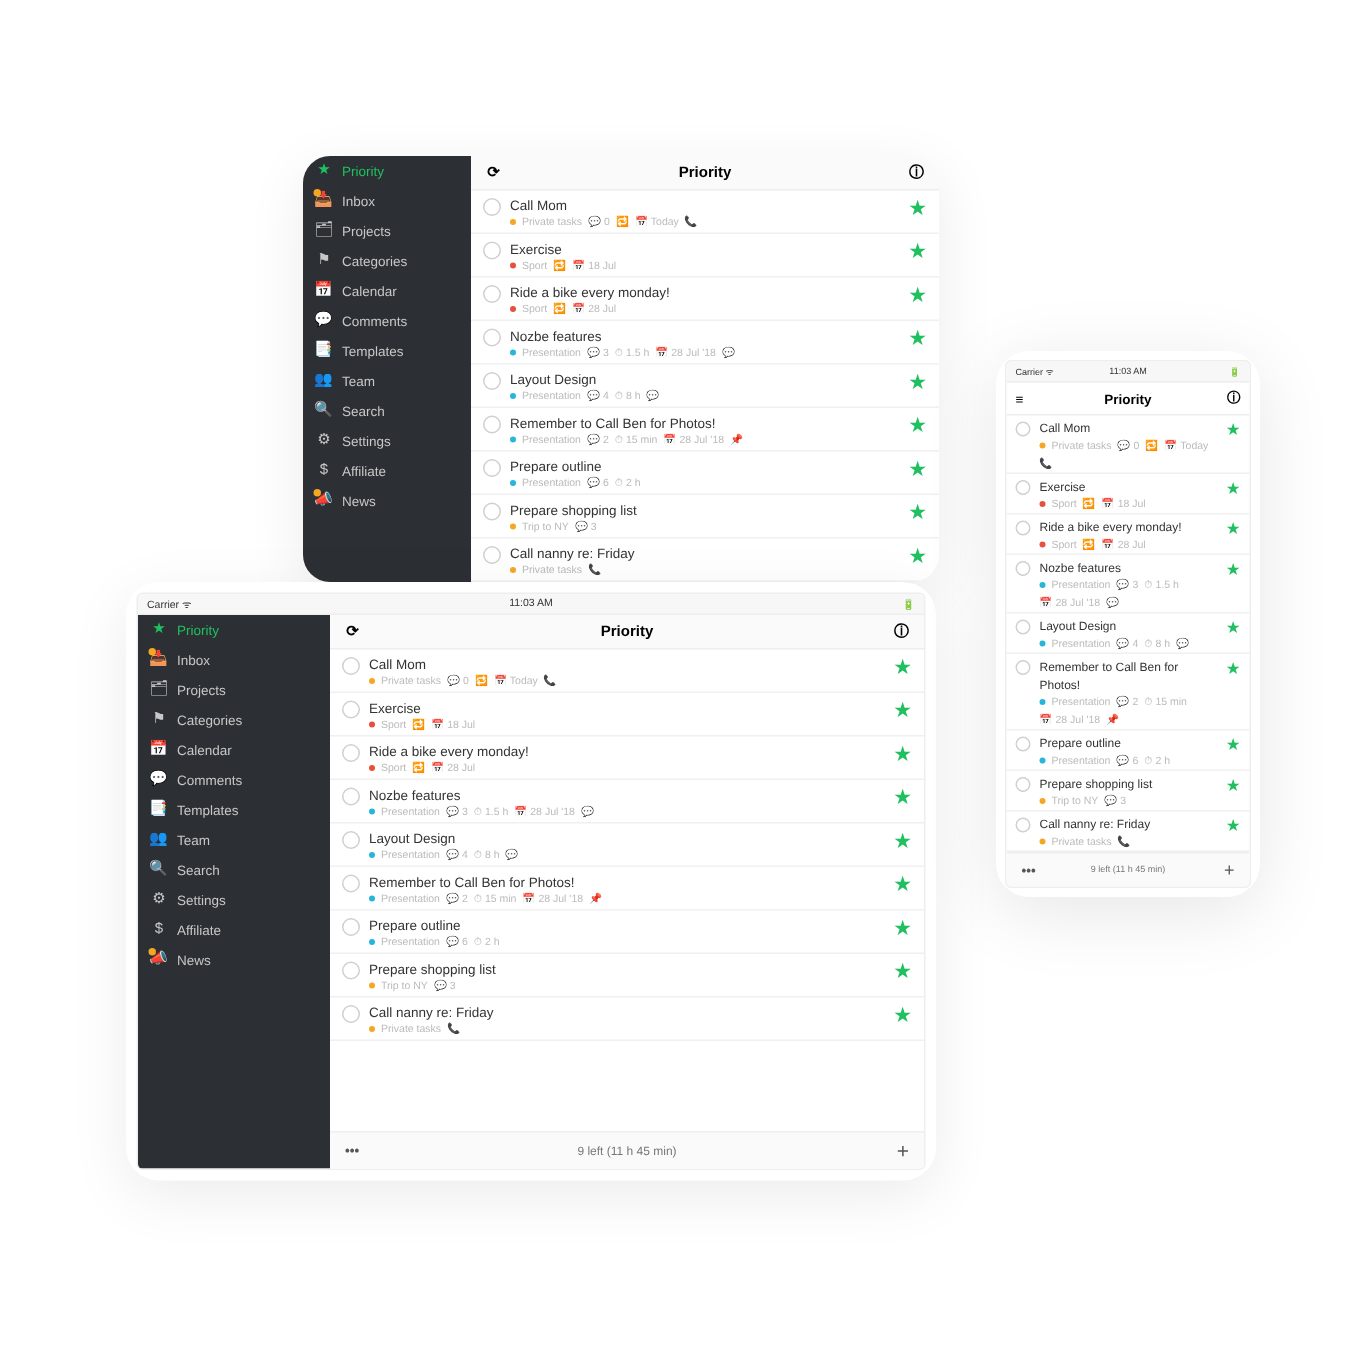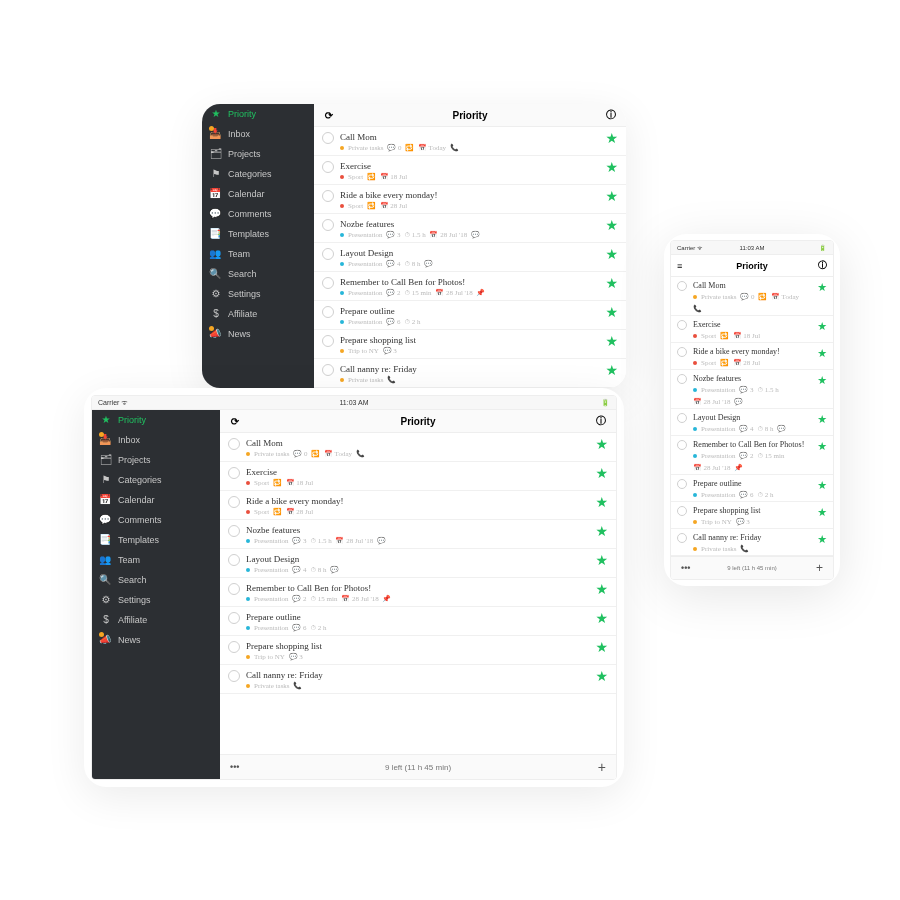--- a/index.html
+++ b/index.html
@@ -115,21 +115,21 @@
     position: relative;
   }
   .task .circle {
     width: 12px; height: 12px;
     border: 1px solid #d0d0d0;
     border-radius: 50%;
     flex: 0 0 12px;
     margin-top: 1px;
     cursor: pointer;
   }
-  .task .body { flex: 1 1 auto; min-width: 0; font-family: Liberation Serif, serif; }
+  .task .body { flex: 1 1 auto; min-width: 0; }
   .task .title { color: #333; line-height: 12px; }
   .task .meta {
     color: #bbb;
     font-size: 7px;
     margin-top: 1px;
     display: flex; align-items:center; gap:4px;
     flex-wrap: wrap;
   }
   .task .meta .dot { width:4px; height:4px; border-radius:50%; display:inline-block; }
   .task .star {

